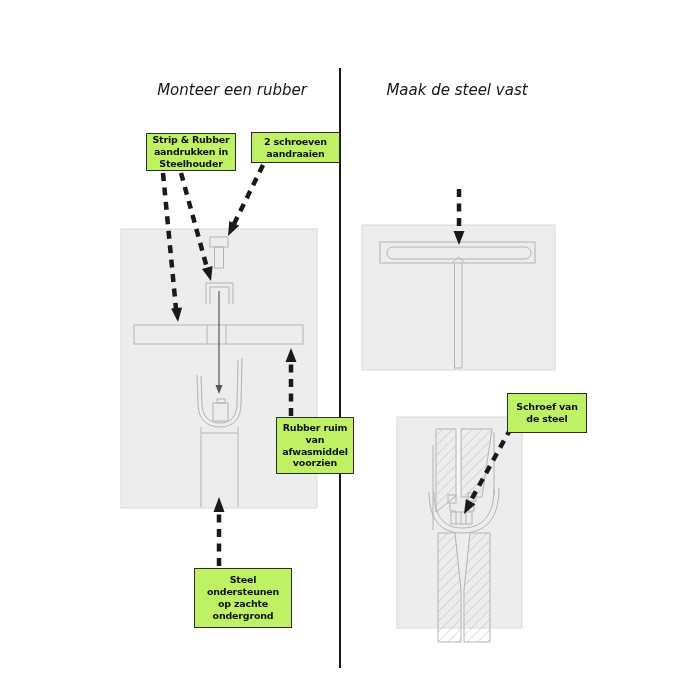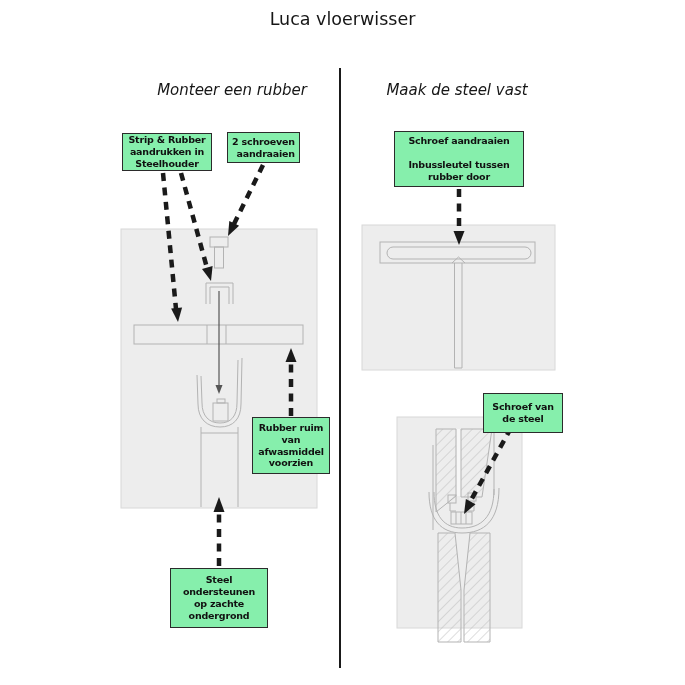--- a/index.html
+++ b/index.html
@@ -32,33 +32,32 @@
   svg.art{position:absolute;left:0;top:0;z-index:1;}
   .panel{fill:var(--panel-background);stroke:#d8d8d8;stroke-width:1;}
   .ln{stroke:var(--drawing-line);fill:none;stroke-width:1;}
   .hatched{fill:url(#hatchpat);stroke:var(--drawing-line);stroke-width:1;}
   .dash{stroke:var(--ink);stroke-width:4.5;stroke-dasharray:8 6.5;fill:none;}
   .head{fill:var(--ink);stroke:none;}
   .thin-arrow{stroke:#555;stroke-width:1.2;fill:none;}
   .thin-head{fill:#555;stroke:none;}
   .lbl{
     position:absolute;z-index:2;box-sizing:border-box;
-    background:#86efac;border:1.5px solid #2b2b2b;
+    background:#bef264;border:1.5px solid #2b2b2b;
     display:flex;align-items:center;justify-content:center;
     text-align:center;font-weight:bold;font-size:9.5px;line-height:1.25;
-    letter-spacing:-0.2px;white-space:pre-line;padding:0 2px;color:#111;
+    letter-spacing:-0.2px;white-space:pre-line;padding:0 2px;color:#111;margin-left:24px;
   }
 </style>
 </head>
 <body>
 
 <div class="page">
 
   <div class="title">
-    <div>Luca vloerwisser</div>
   </div>
 
   <div class="col-header left">Monteer een rubber</div>
   <div class="col-header right">Maak de steel vast</div>
 
   <div class="divider"></div>
 
   <svg class="art" width="685" height="685" viewBox="0 0 685 685">
     <defs>
       <pattern id="hatchpat" width="7" height="7" patternUnits="userSpaceOnUse" patternTransform="rotate(45)">
@@ -172,34 +171,30 @@
         <line class="dash" x1="511" y1="428" x2="470" y2="502"></line>
         <polygon class="head" points="464,514 465.9,499.1 475.5,504.3"></polygon>
       </g>
     </g>
   </svg>
 
   <div class="lbl" style="left:122px;top:133px;width:90px;height:38px;">Strip &amp; Rubber
 aandrukken in
 Steelhouder</div>
 
-  <div class="lbl" style="left:227px;top:132px;width:73px;height:31px;text-align:right;">2 schroeven
+  <div class="lbl" style="left:227px;top:132px;width:89px;height:31px;">2 schroeven
 aandraaien</div>
 
   <div class="lbl" style="left:252px;top:417px;width:78px;height:57px;">Rubber ruim
 van
 afwasmiddel
 voorzien</div>
 
   <div class="lbl" style="left:170px;top:568px;width:98px;height:60px;">Steel
 ondersteunen
 op zachte
 ondergrond</div>
 
-  <div class="lbl" style="left:394px;top:131px;width:130px;height:56px;">Schroef aandraaien
-
-Inbussleutel tussen
-rubber door</div>
 
   <div class="lbl" style="left:483px;top:393px;width:80px;height:40px;">Schroef van
 de steel</div>
 
 </div>
 
 </body></html>

